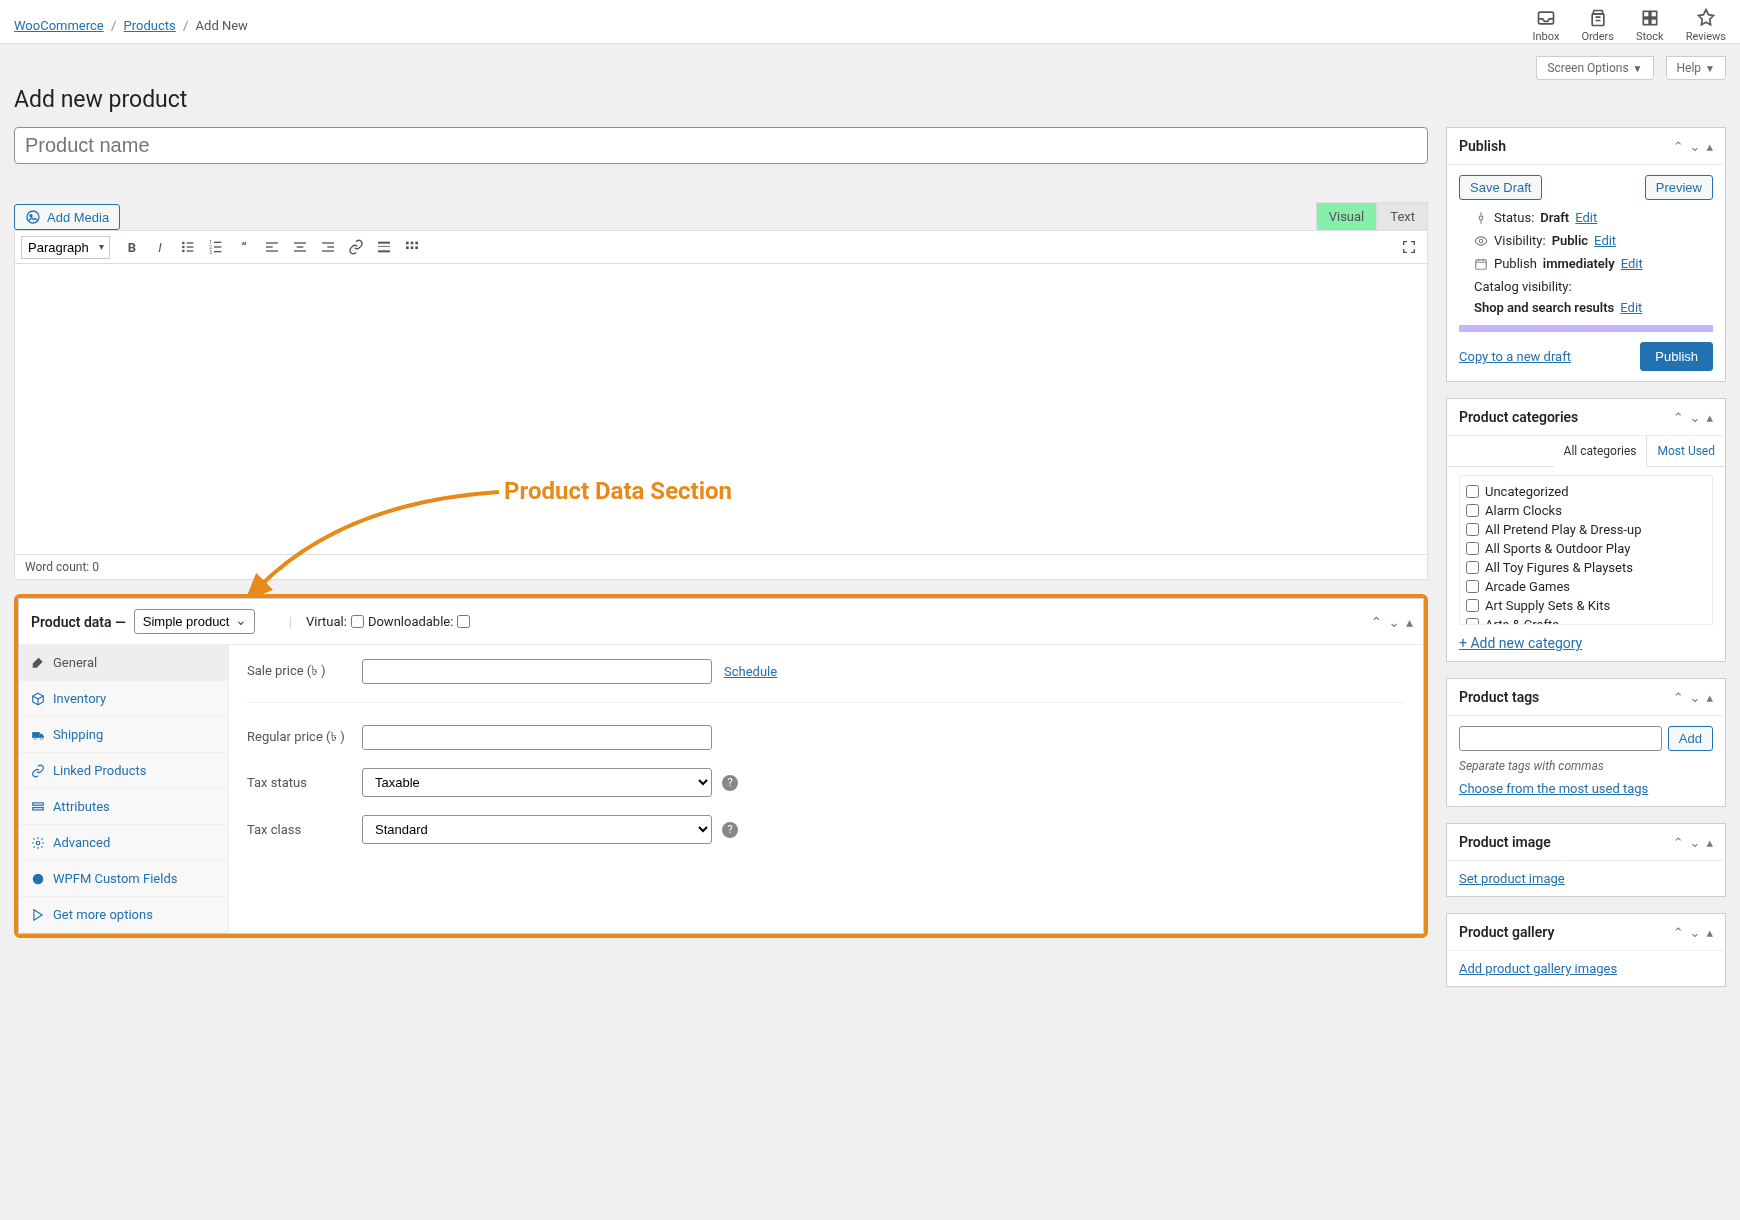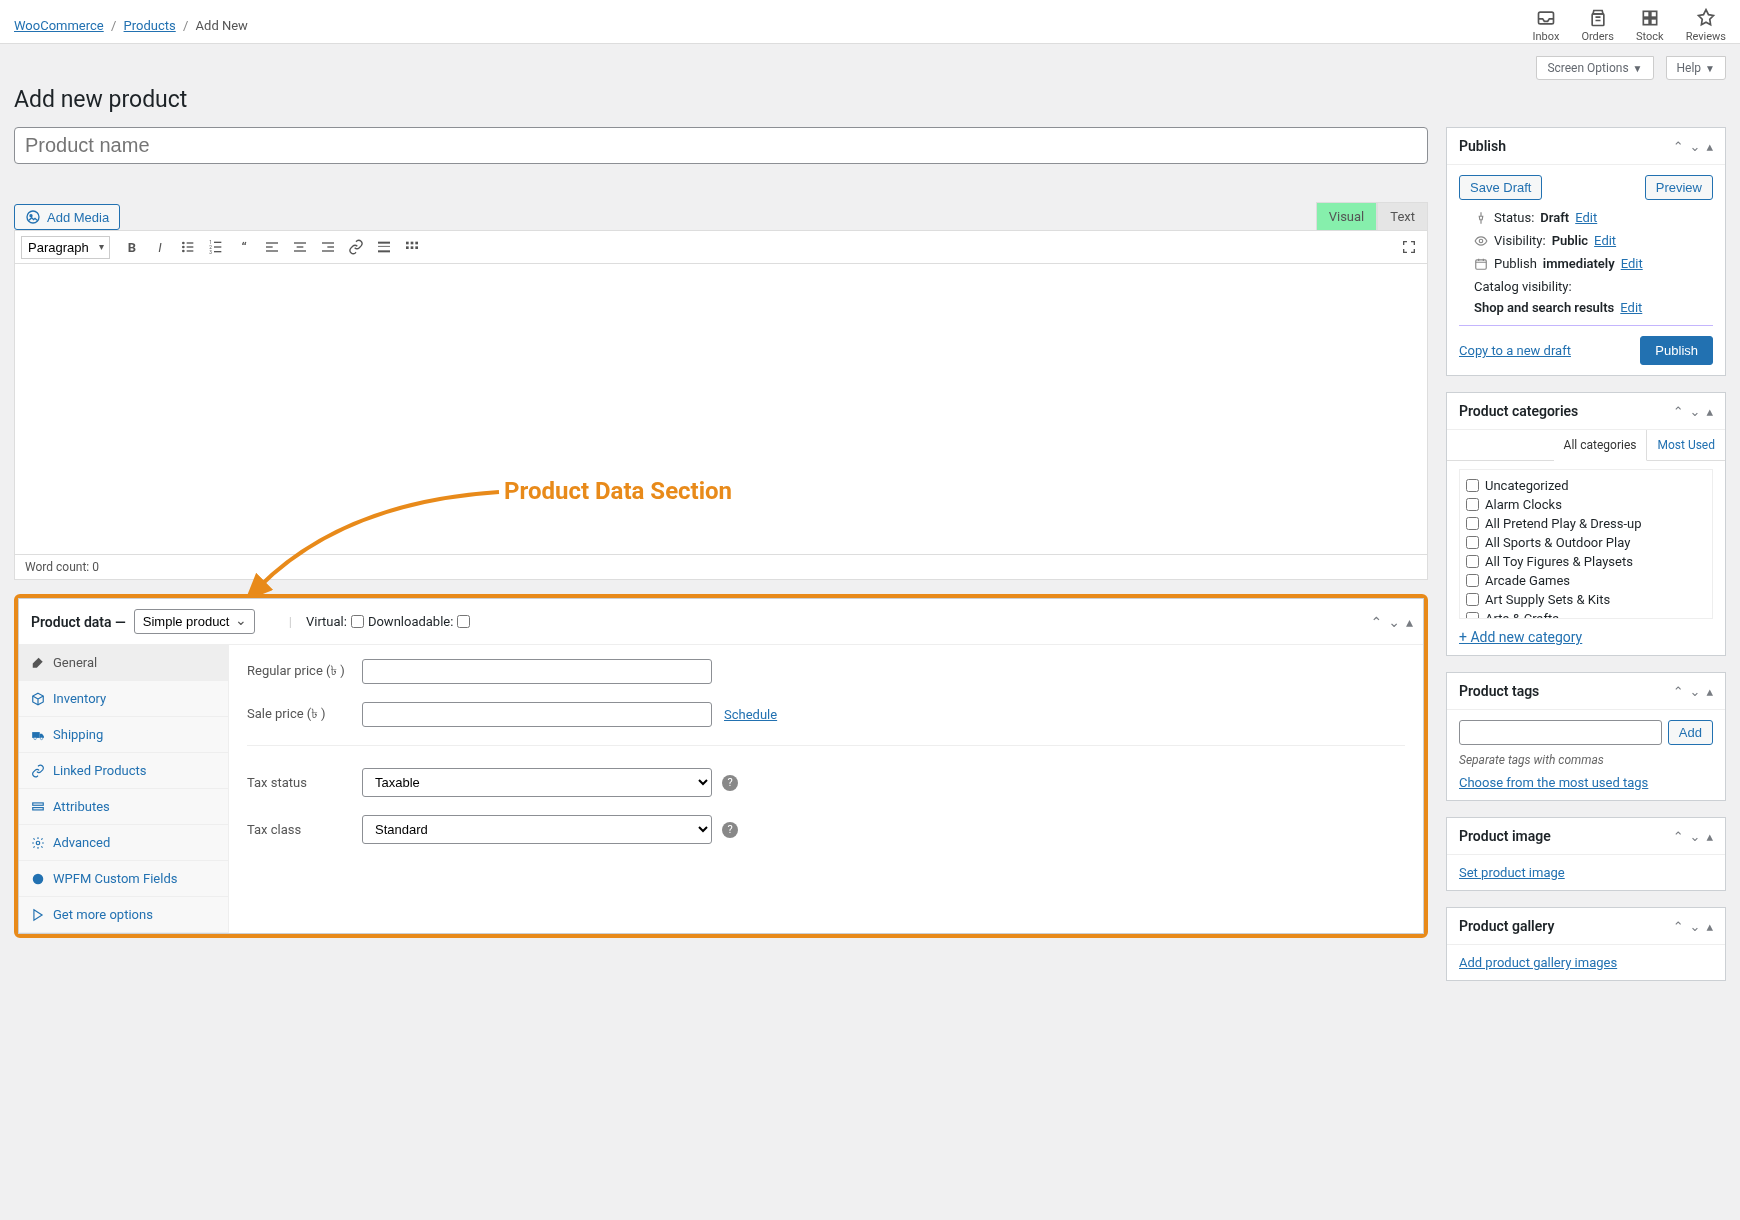--- a/index.html
+++ b/index.html
@@ -84,21 +84,21 @@
 .postbox-ctrls { display: flex; gap: 6px; color: #787c82; font-size: 13px; }
 .postbox-ctrls span { cursor: pointer; }
 .postbox-body { padding: 10px 12px; font-size: 13px; }
 
 .pub-row { display: flex; align-items: center; gap: 6px; margin: 8px 15px; font-size: 13px; }
 .pub-row svg { width: 14px; height: 14px; color: #888; flex-shrink: 0; }
 .pub-row .val { font-weight: 600; }
 .btn-outline { border: 1px solid #2271b1; color: #2271b1; background: #f6f7f7; padding: 4px 10px; border-radius: 3px; cursor: pointer; font-size: 13px; }
 .btn-primary { background: #2271b1; color: #fff; border: 1px solid #2271b1; padding: 6px 14px; border-radius: 3px; cursor: pointer; font-size: 13px; }
 .pub-actions-top { display: flex; justify-content: space-between; margin-bottom: 10px; }
-.pub-actions-bottom { display: flex; justify-content: space-between; align-items: center; padding-top: 10px; border-top: 1px solid #c4b5fd; margin-top: 10px; }
+.pub-actions-bottom { display: flex; justify-content: space-between; align-items: center; padding-top: 10px; border-top: 7px solid #c4b5fd; margin-top: 10px; }
 
 .cat-tabs { display: flex; border-bottom: 1px solid #ddd; margin: -10px -12px 8px; justify-content: flex-end; }
 .cat-tab { padding: 8px 10px; font-size: 12px; cursor: pointer; color: #2271b1; }
 .cat-tab.active { border: 1px solid #ddd; border-bottom-color: #fff; margin-bottom: -1px; color: #333; background: #fff; border-top: none; border-left: none; }
 .cat-list { max-height: 150px; overflow-y: auto; border: 1px solid #eee; padding: 6px; }
 .cat-item { display: flex; align-items: center; gap: 6px; padding: 2px 0; font-size: 13px; }
 .cat-item input { margin: 0; }
 .add-cat-link { display: inline-block; margin-top: 10px; font-size: 14px; }
 
 .tag-row { display: flex; gap: 6px; }
@@ -369,28 +369,28 @@
                   <span>WPFM Custom Fields</span>
                 </div>
               <div class="pd-tab">
                   <svg class="ticon" viewBox="0 0 24 24" fill="none" stroke="currentColor" stroke-width="2">
                     <path d="M5 3l14 9-14 9z"></path>
                   </svg>
                   <span>Get more options</span>
                 </div>
             </div>
             <div class="pd-panel">
-              <div class="form-row">
-                <div class="form-label">Regular price (৳ )</div>
-                <input class="form-input" style="">
-              </div>
               <div class="form-row tall" style="border-bottom:1px solid #eee; padding-bottom:18px;">
                 <div class="form-label">Sale price (৳ )</div>
                 <input class="form-input" style="">
                 <a class="schedule-link">Schedule</a>
+              </div>
+              <div class="form-row">
+                <div class="form-label">Regular price (৳ )</div>
+                <input class="form-input" style="">
               </div>
               <div class="form-row">
                 <div class="form-label">Tax status</div>
                 <select class="form-select"><option>Taxable</option></select>
                 <span class="help-icon">?</span>
               </div>
               <div class="form-row">
                 <div class="form-label">Tax class</div>
                 <select class="form-select"><option>Standard</option></select>
                 <span class="help-icon">?</span>

